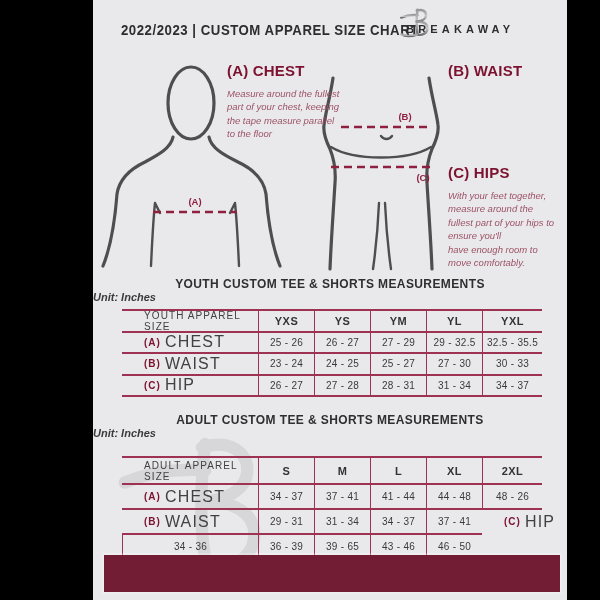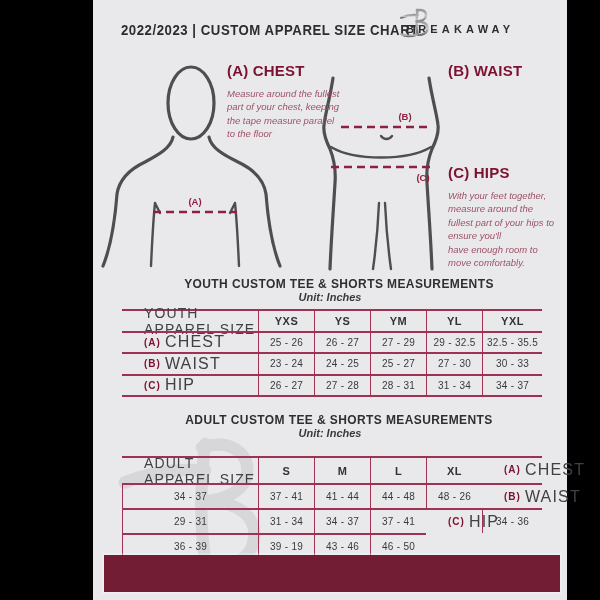--- a/index.html
+++ b/index.html
@@ -31,38 +31,38 @@
   .instr{position:absolute;width:115px;}
   .instr h3{margin:0;font-size:15px;font-weight:bold;color:var(--maroon-heading);letter-spacing:.2px;}
   .instr p{margin:8px 0 0;font-size:9.5px;font-style:italic;color:var(--maroon-paragraph);
     line-height:1.42;white-space:pre-line;}
   .instr-a{left:134px;top:62px;}
   .instr-b{left:355px;top:62px;width:112px;}
   .instr-c{left:355px;top:164px;width:112px;}
 
   
   .tsec-title{position:absolute;left:0;width:474px;text-align:center;font-size:12px;
-    font-weight:bold;color:#2f2f31;letter-spacing:.4px;padding-left:9px;}
-  .tsec-unit{position:absolute;left:0;width:474px;text-align:center;font-size:11px;
+    font-weight:bold;color:#2f2f31;letter-spacing:.4px;}
+  .tsec-unit{position:absolute;left:0;width:474px;font-size:11px;
     font-style:italic;font-weight:bold;color:#3a3a3c;}
   .yt-title{top:277px;} .yt-unit{top:291px;}
   .at-title{top:413px;} .at-unit{top:427px;}
 
   .table{position:absolute;left:29px;width:420px;display:grid;
     grid-template-columns:136px 56px 56px 56px 56px 60px;z-index:1;
     border-bottom:2px solid var(--maroon-table-border);}
   .youth{top:309px;grid-auto-rows:21.5px;}
   .adult{top:456px;}
   .adult .tc{height:23px;} .adult .tc.hrow{height:25px;}
   .tc{display:flex;align-items:center;justify-content:center;border-top:2px solid var(--maroon-table-border);
     font-size:10px;color:#3a3a3c;letter-spacing:.3px;}
   .tc.vline{border-left:1.5px solid var(--maroon-table-border);}
   .tc.c0{justify-content:flex-start;padding-left:22px;letter-spacing:1px;color:#414143;}
   .tc.szhead{font-weight:bold;font-size:11px;color:#333335;letter-spacing:.5px;}
-  .tc.c0.hrow{font-size:14px;letter-spacing:1.1px;}
+  .tc.c0.hrow{font-size:10px;letter-spacing:1.1px;}
   .mk{color:var(--maroon-heading);font-weight:bold;margin-right:4px;}
   .rowlabel{letter-spacing:1.2px;font-size:16px;}
 
   
   .wm{left:20px;top:430px;z-index:0;}
   .wm path{stroke:var(--watermark);}
   .footer-bar{position:absolute;left:11px;top:555px;width:456px;height:37px;
     background:var(--footer-bar);z-index:2;box-shadow:0 0 0 2px rgba(255,255,255,.25);}
 </style>
 </head>
@@ -179,20 +179,21 @@
     </div>
 
     <div class="tsec-title at-title">ADULT CUSTOM TEE &amp; SHORTS MEASUREMENTS</div>
     <div class="tsec-unit at-unit">Unit: Inches</div>
     <div class="table adult">
       <div class="tc c0 hrow">ADULT APPAREL SIZE</div>
       <div class="tc vline szhead hrow">S</div>
       <div class="tc vline szhead hrow">M</div>
       <div class="tc vline szhead hrow">L</div>
       <div class="tc vline szhead hrow">XL</div>
+      <div class="tc vline szhead hrow">2XL</div>
 
       <div class="tc c0">
           <span class="mk">(A)</span>
           <span class="rowlabel">CHEST</span>
         </div>
       <div class="tc vline">34 - 37</div>
       <div class="tc vline">37 - 41</div>
       <div class="tc vline">41 - 44</div>
       <div class="tc vline">44 - 48</div>
       <div class="tc vline">48 - 26</div>
@@ -205,20 +206,20 @@
       <div class="tc vline">31 - 34</div>
       <div class="tc vline">34 - 37</div>
       <div class="tc vline">37 - 41</div>
 
       <div class="tc c0">
           <span class="mk">(C)</span>
           <span class="rowlabel">HIP</span>
         </div>
       <div class="tc vline">34 - 36</div>
       <div class="tc vline">36 - 39</div>
-      <div class="tc vline">39 - 19</div>
+      <div class="tc vline">39 - 65</div>
       <div class="tc vline">43 - 46</div>
       <div class="tc vline">46 - 50</div>
     </div>
 
     <div class="footer-bar"></div>
   </div>
 </div>
 
 </body></html>

